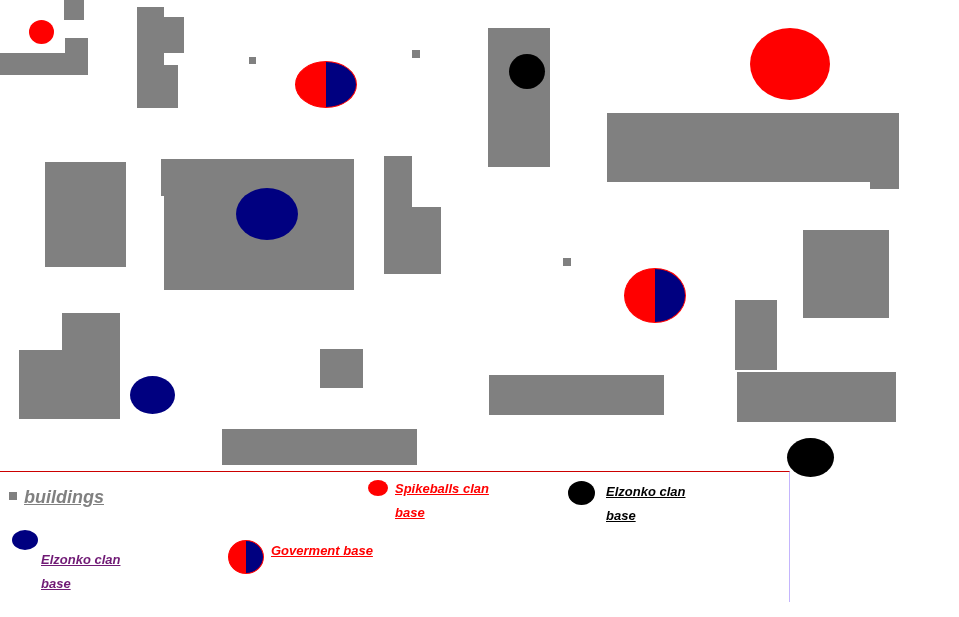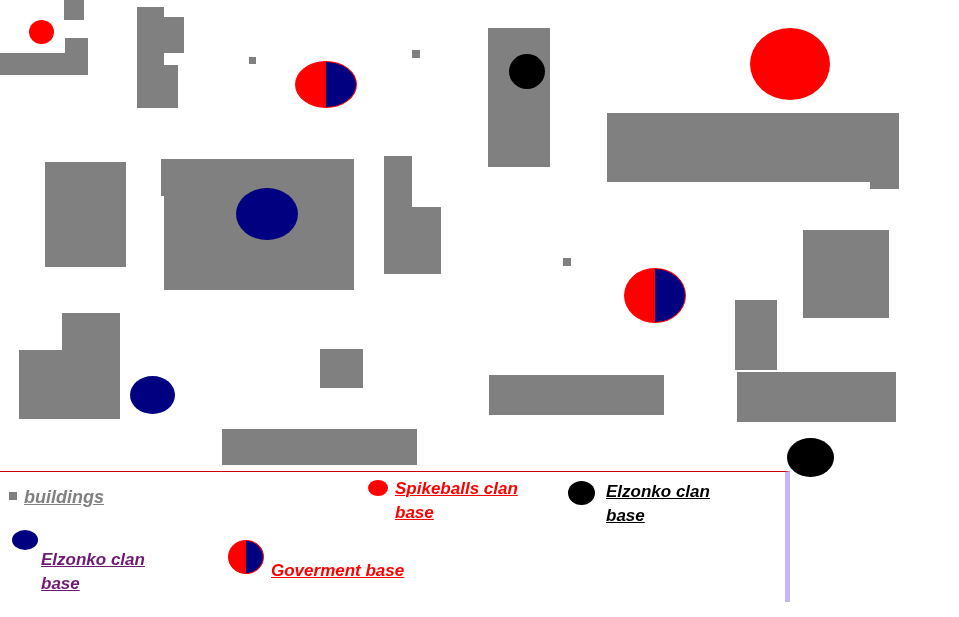--- a/index.html
+++ b/index.html
@@ -3,22 +3,22 @@
 <meta charset="utf-8">
 <style>
   html, body { margin: 0; padding: 0; background: #ffffff; }
   body { width: 959px; height: 617px; position: relative; overflow: hidden; font-family: "Liberation Sans", sans-serif; }
   #map { position: absolute; left: 0; top: 0; width: 959px; height: 617px; }
   .bld { position: absolute; background: #808080; }
   .dot { position: absolute; border-radius: 50%; }
   .gov { position: absolute; border-radius: 50%; overflow: hidden; border: 1px solid #ff0000; box-sizing: border-box;
          background: linear-gradient(to right, #ff0000 0 50%, #000080 50% 100%); }
   .legend-box { position: absolute; left: 0; top: 471px; width: 790px; height: 131px;
-                border-top: 1px solid #cc0000; border-right: 5px solid #c4b5fd; box-sizing: border-box; }
-  .lg { position: absolute; font-weight: bold; font-style: italic; font-size: 17px; line-height: 24px; text-decoration: underline; white-space: pre-line; }
+                border-top: 1px solid #cc0000; border-right: 1px solid #c4b5fd; box-sizing: border-box; }
+  .lg { position: absolute; font-weight: bold; font-style: italic; font-size: 13px; line-height: 24px; text-decoration: underline; white-space: pre-line; }
 </style>
 </head>
 <body>
 
 <div id="map">
     <div class="bld" style="left: 0px; top: 53px; width: 88px; height: 22px; background: rgb(128, 128, 128);"></div>
     <div class="bld" style="left: 65px; top: 38px; width: 23px; height: 37px; background: rgb(128, 128, 128);"></div>
     <div class="bld" style="left: 64px; top: 0px; width: 20px; height: 20px; background: rgb(128, 128, 128);"></div>
     <div class="bld" style="left: 137px; top: 7px; width: 27px; height: 101px; background: rgb(128, 128, 128);"></div>
     <div class="bld" style="left: 137px; top: 17px; width: 47px; height: 36px; background: rgb(128, 128, 128);"></div>
@@ -54,21 +54,21 @@
 
 <div class="legend-box">
   <div style="position:absolute;left:9px;top:20px;width:8px;height:8px;background:#808080;"></div>
   <div class="lg" style="left:24px;top:13px;color:#808080;font-size:18px;">buildings</div>
 
   <div class="dot" style="left:12px;top:58px;width:26px;height:20px;background:#000080;"></div>
   <div class="lg" style="left:41px;top:53px;color:#701a75;margin-top:23px;">Elzonko clan
 base</div>
 
   <div class="gov" style="left:228px;top:68px;width:36px;height:34px;"></div>
-  <div class="lg" style="left:271px;top:67px;color:#ff0000;margin-top:20px;">Goverment base</div>
+  <div class="lg" style="left:271px;top:67px;color:#ff0000;">Goverment base</div>
 
   <div class="dot" style="left:368px;top:8px;width:20px;height:16px;background:#ff0000;"></div>
   <div class="lg" style="left:395px;top:5px;color:#ff0000;">Spikeballs clan
 base</div>
 
   <div class="dot" style="left:568px;top:9px;width:27px;height:24px;background:#000000;"></div>
   <div class="lg" style="left:606px;top:8px;color:#000000;">Elzonko clan
 base</div>
 </div>
 

